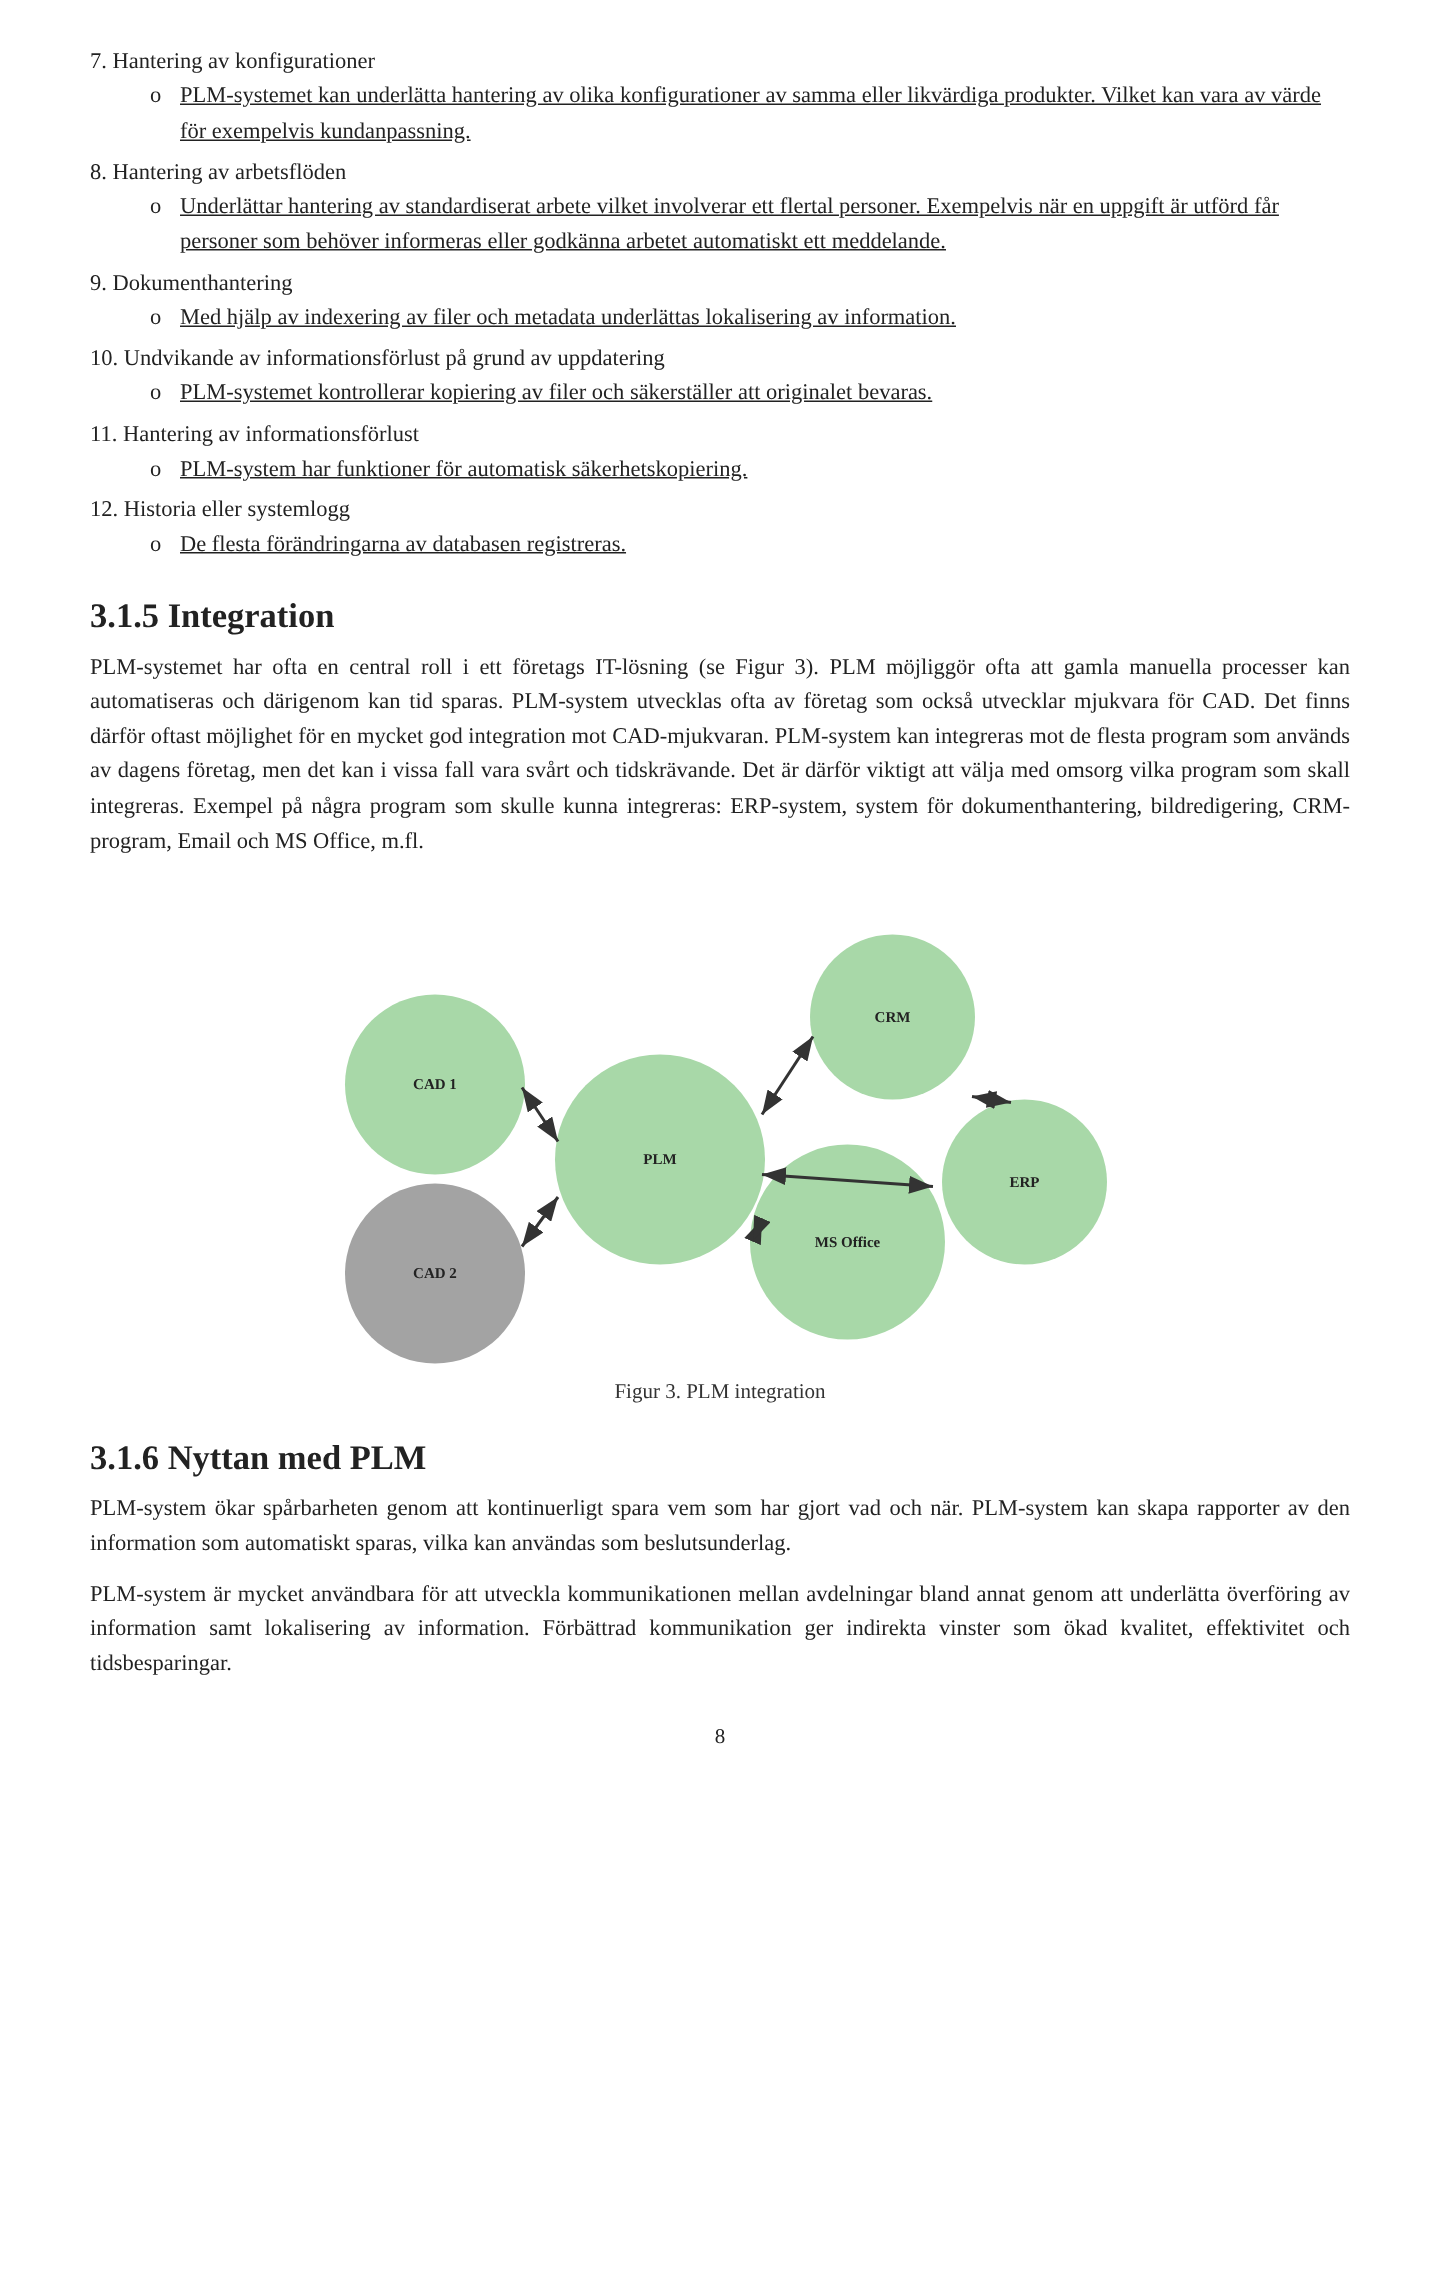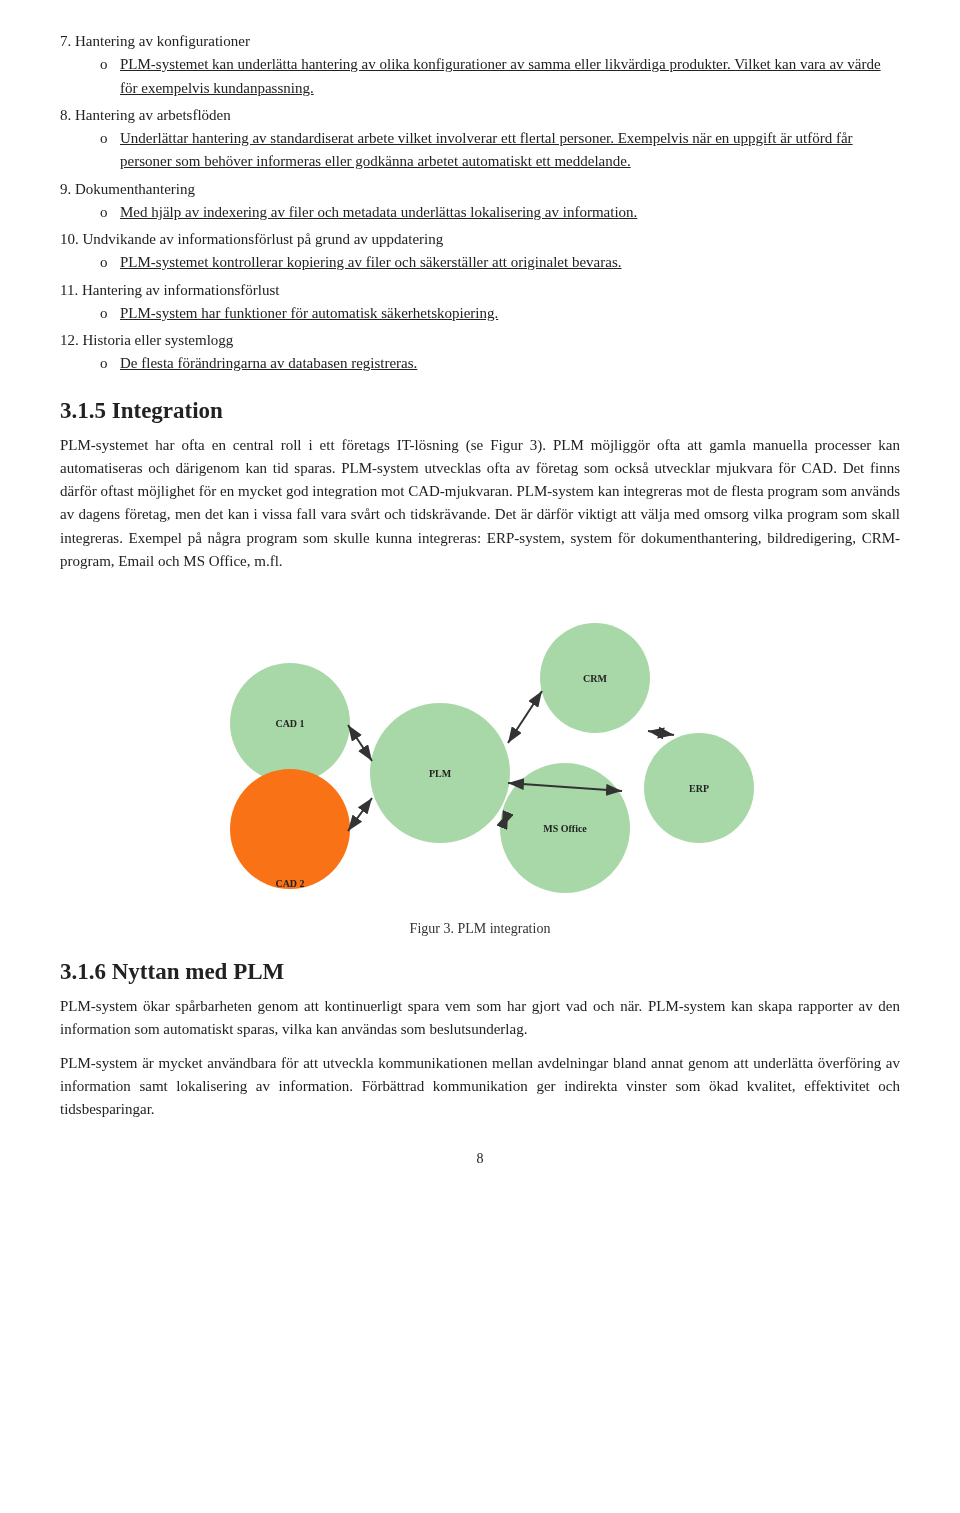--- a/index.html
+++ b/index.html
@@ -63,37 +63,37 @@
       font-size: 10px;
       color: #222;
     }
     .bubble-cad1 {
       width: 120px; height: 120px;
       background: #a8d8a8;
       left: 30px; top: 60px;
     }
     .bubble-cad2 {
       width: 120px; height: 120px;
-      background: #f97316;
-      left: 30px; top: 166px; align-items: flex-end;
+      background: #a3a3a3;
+      left: 30px; top: 186px;
     }
     .bubble-plm {
       width: 140px; height: 140px;
       background: #a8d8a8;
       left: 170px; top: 100px;
     }
     .bubble-crm {
       width: 110px; height: 110px;
       background: #a8d8a8;
       left: 340px; top: 20px;
     }
     .bubble-erp {
       width: 110px; height: 110px;
       background: #a8d8a8;
-      left: 444px; top: 130px;
+      left: 428px; top: 130px;
     }
     .bubble-msoffice {
       width: 130px; height: 130px;
       background: #a8d8a8;
       left: 300px; top: 160px;
     }
     
     .diagram-svg {
       position: absolute;
       top: 0; left: 0;

